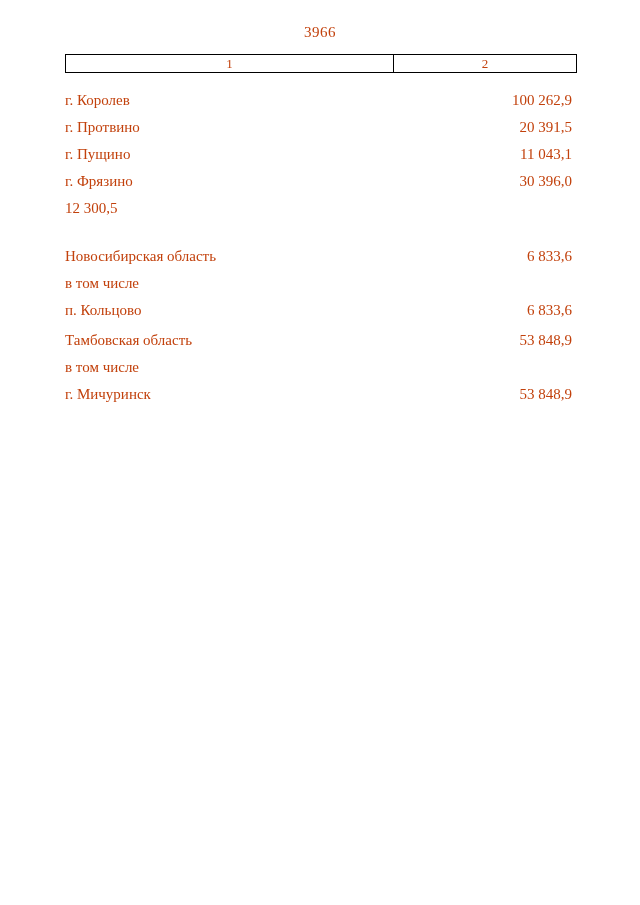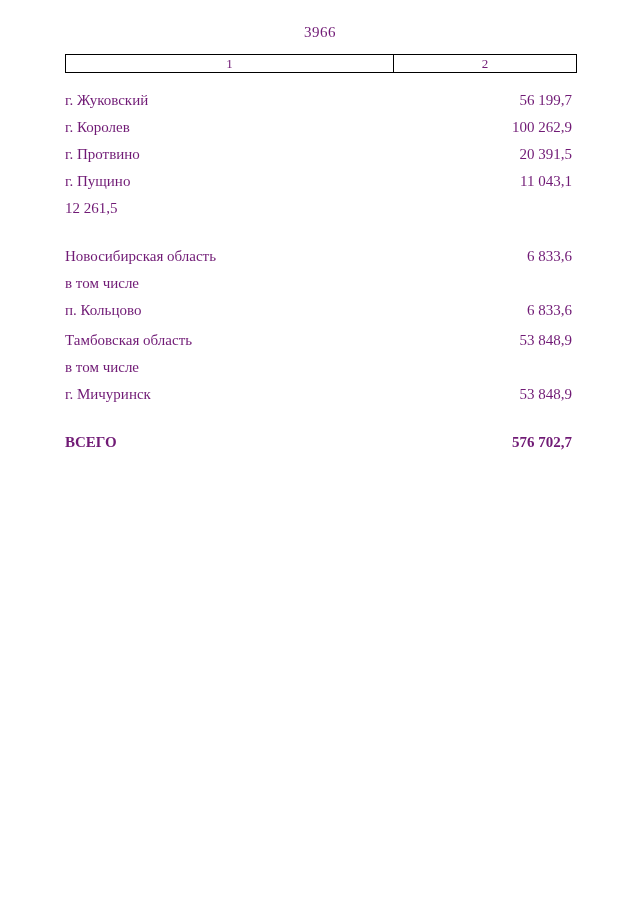--- a/index.html
+++ b/index.html
@@ -6,21 +6,21 @@
     margin: 0;
     padding: 0;
     background: #ffffff;
   }
   .page {
     position: relative;
     width: 640px;
     height: 905px;
     background: #ffffff;
     font-family: "Liberation Serif", serif;
-    color: #701a75;
+    color: #c2410c;
     overflow: hidden;
   }
   .page-number {
     text-align: center;
     padding-top: 24px;
     font-size: 15px;
     letter-spacing: 0.5px;
   }
   .header-table {
     display: flex;
@@ -80,45 +80,45 @@
 
   <div class="page-number">3966</div>
 
   <div class="header-table">
     <div class="header-cell c1">1</div>
     <div class="header-cell c2">2</div>
   </div>
 
   <div class="rows">
 
-    <div class="row">
-      <span class="row-label">г. Жуковский</span>
-      <span class="row-value">56 199,7</span>
-    </div>
 
     <div class="row">
       <span class="row-label">г. Королев</span>
       <span class="row-value">100 262,9</span>
     </div>
 
     <div class="row">
       <span class="row-label">г. Протвино</span>
       <span class="row-value">20 391,5</span>
     </div>
 
     <div class="row">
       <span class="row-label">г. Пущино</span>
       <span class="row-value">11 043,1</span>
     </div>
 
 
 
+    <div class="row">
+      <span class="row-label">г. Фрязино</span>
+      <span class="row-value">30 396,0</span>
+    </div>
 
     <div class="row">
-      <span class="row-value">12 261,5</span>
+      <span class="row-value">12 300,5</span>
     </div>
 
     <div class="row gap-lg">
       <span class="row-label">Новосибирская область</span>
       <span class="row-value">6 833,6</span>
     </div>
 
     <div class="row">
       <span class="row-label">в том числе</span>
       <span class="row-value"></span>
@@ -137,20 +137,16 @@
     <div class="row">
       <span class="row-label">в том числе</span>
       <span class="row-value"></span>
     </div>
 
     <div class="row">
       <span class="row-label">г. Мичуринск</span>
       <span class="row-value">53 848,9</span>
     </div>
 
-    <div class="row gap-lg bold">
-      <span class="row-label">ВСЕГО</span>
-      <span class="row-value">576 702,7</span>
-    </div>
 
   </div>
 
 </div>
 
 </body></html>

